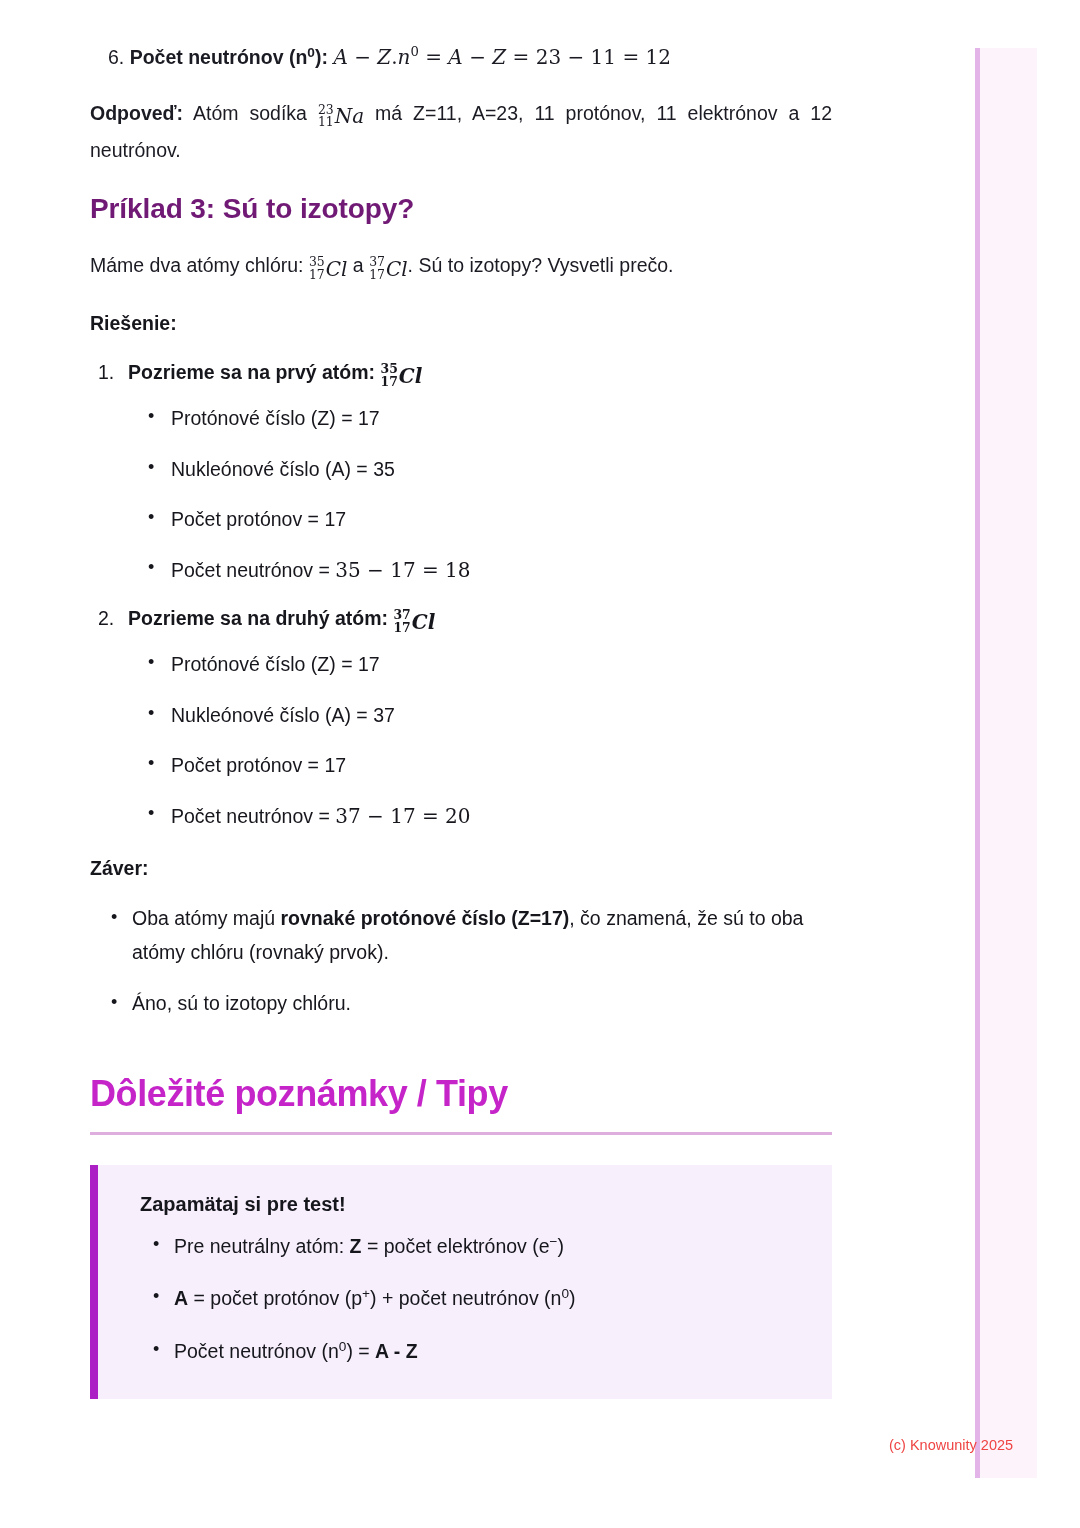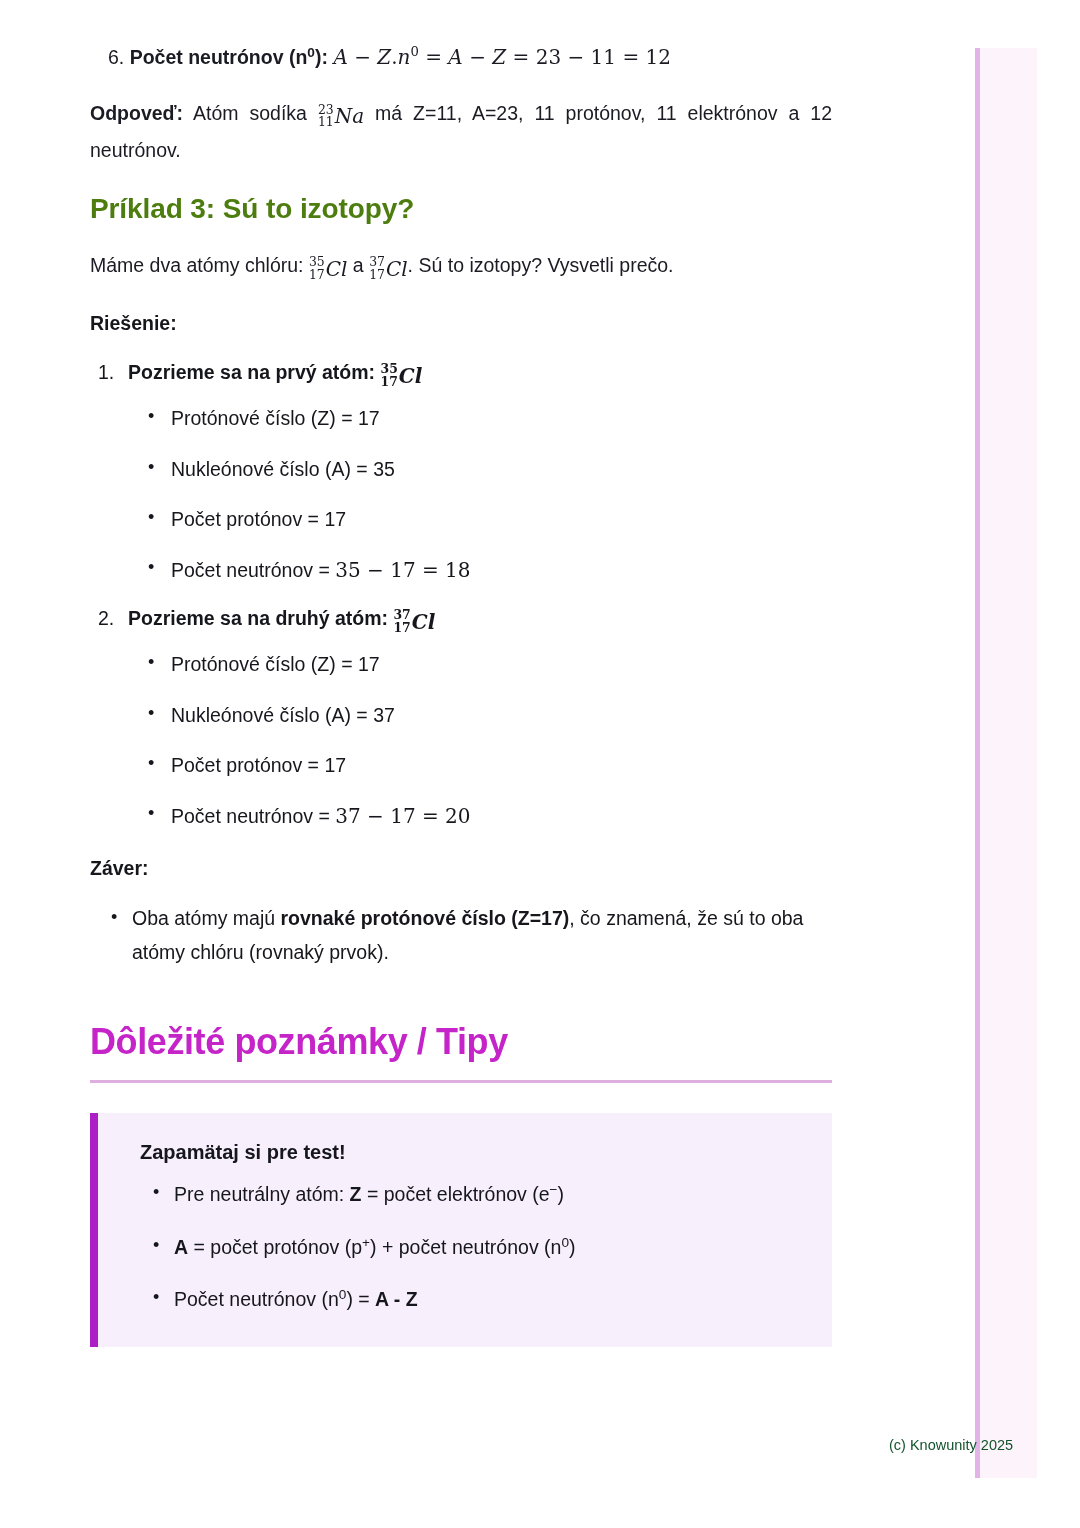--- a/index.html
+++ b/index.html
@@ -62,21 +62,21 @@
     color: #1b1b24;
   }
   .para.first {
     margin-bottom: 22px;
   }
   b, strong { font-weight: 700; }
 
   .h2 {
     font-size: 28px;
     font-weight: 700;
-    color: #4d7c0f;
+    color: #701a75;
     margin: 24px 0 24px 0;
     letter-spacing: -0.1px;
   }
 
   .h1 {
     font-size: 36px;
     font-weight: 700;
     color: #c524c9;
     margin: 52px 0 0 0;
     letter-spacing: -0.4px;
@@ -241,21 +241,21 @@
     color: #16161d;
   }
   .sup { font-size: 0.7em; vertical-align: super; line-height: 0; }
 
   
   #watermark {
     position: absolute;
     left: 889px;
     top: 1437px;
     font-size: 14.5px;
-    color: #14532d;
+    color: #ef4444;
     white-space: nowrap;
     font-family: "Liberation Sans", sans-serif;
   }
 </style>
 </head>
 <body>
 
 <div id="side-strip"></div>
 <div id="side-strip-rule"></div>
 
@@ -311,20 +311,21 @@
           <li><span>Počet neutrónov = </span><span class="m" style="font-style:normal">37 − 17 = 20</span></li>
         </ul>
       </li>
 
     </ol>
 
     <div class="label" style="margin-top:26px;">Záver:</div>
 
     <ul class="main">
       <li><span>Oba atómy majú </span><b>rovnaké protónové číslo (Z=17)</b><span>, čo znamená, že sú to oba atómy chlóru (rovnaký prvok).</span></li>
+      <li><span>Áno, sú to izotopy chlóru.</span></li>
     </ul>
 
     <div class="h1">Dôležité poznámky / Tipy</div>
     <div class="h1-rule"></div>
 
     <div class="callout">
       <div class="callout-title">Zapamätaj si pre test!</div>
       <ul class="callout-list">
 
 

